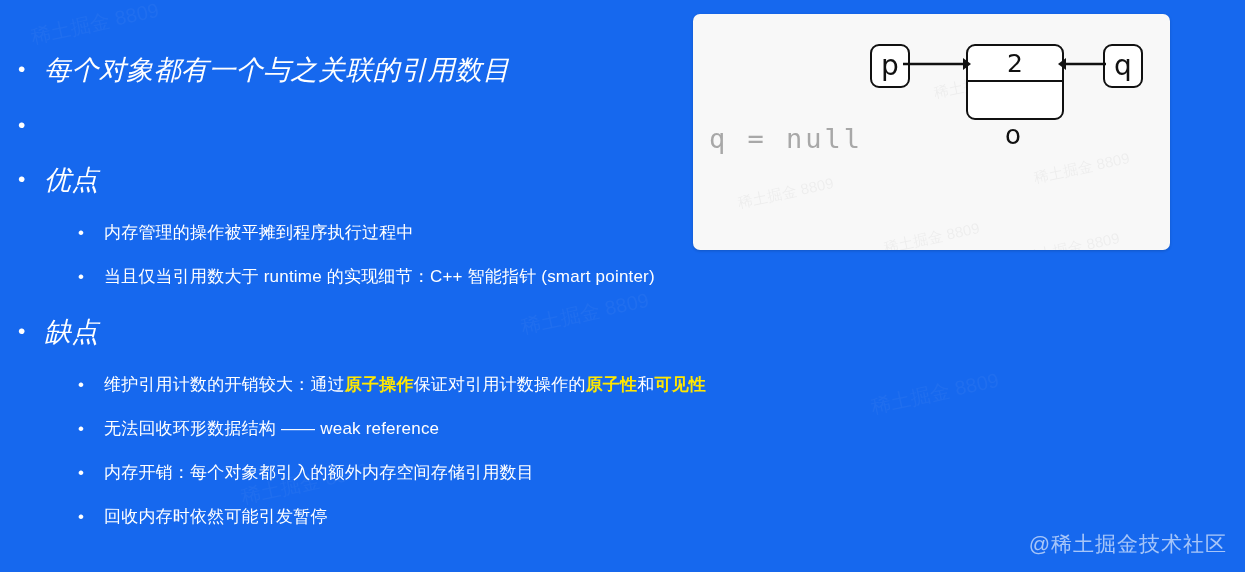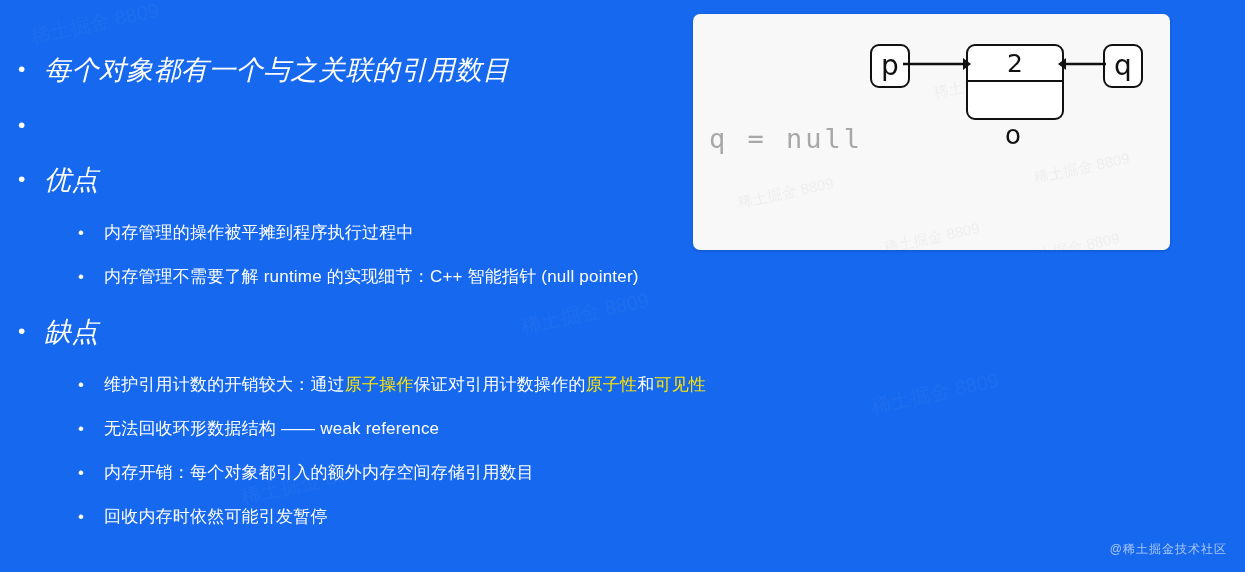--- a/index.html
+++ b/index.html
@@ -72,21 +72,21 @@
     line-height: 26px;
     letter-spacing: 0.2px;
     white-space: nowrap;
   }
 
   .group-gap-top { margin-top: 4px; }
   .group-gap-big { margin-top: 26px; }
 
   .hl {
     color: #ffe700;
-    font-weight: normal;
+    font-weight: bold;
   }
 
   
   .panel {
     position: absolute;
     left: 693px;
     top: 14px;
     width: 477px;
     height: 236px;
     background: #f8f8f8;
@@ -182,21 +182,21 @@
   }
 
   .arrow { position: absolute; }
 
   
   .footer-watermark {
     position: absolute;
     right: 18px;
     bottom: 14px;
     color: rgba(255,255,255,0.62);
-    font-size: 12px;
+    font-size: 21px;
     letter-spacing: 1px;
   }
 
   
   .bg-wm {
     position: absolute;
     color: rgba(255,255,255,0.045);
     font-size: 20px;
     transform: rotate(-12deg);
     pointer-events: none;
@@ -233,21 +233,21 @@
       <span class="txt">优点</span>
     </div>
 
     <div class="bullet lvl2 group-gap-top">
       <span class="dot">•</span>
       <span class="txt">内存管理的操作被平摊到程序执行过程中</span>
     </div>
 
     <div class="bullet lvl2">
       <span class="dot">•</span>
-      <span class="txt">内存管理不需要了解 runtime 的实现细节：C++ 智能指针 (null pointer)</span>
+      <span class="txt">当且仅当引用数大于 runtime 的实现细节：C++ 智能指针 (smart pointer)</span>
     </div>
 
     <div class="bullet lvl1 group-gap-big">
       <span class="dot">•</span>
       <span class="txt">缺点</span>
     </div>
 
     <div class="bullet lvl2 group-gap-top">
       <span class="dot">•</span>
       <span class="txt" id="rich-atomic"><span>维护引用计数的开销较大：通过</span><span class="hl">原子操作</span><span>保证对引用计数操作的</span><span class="hl">原子性</span><span>和</span><span class="hl">可见性</span></span>

